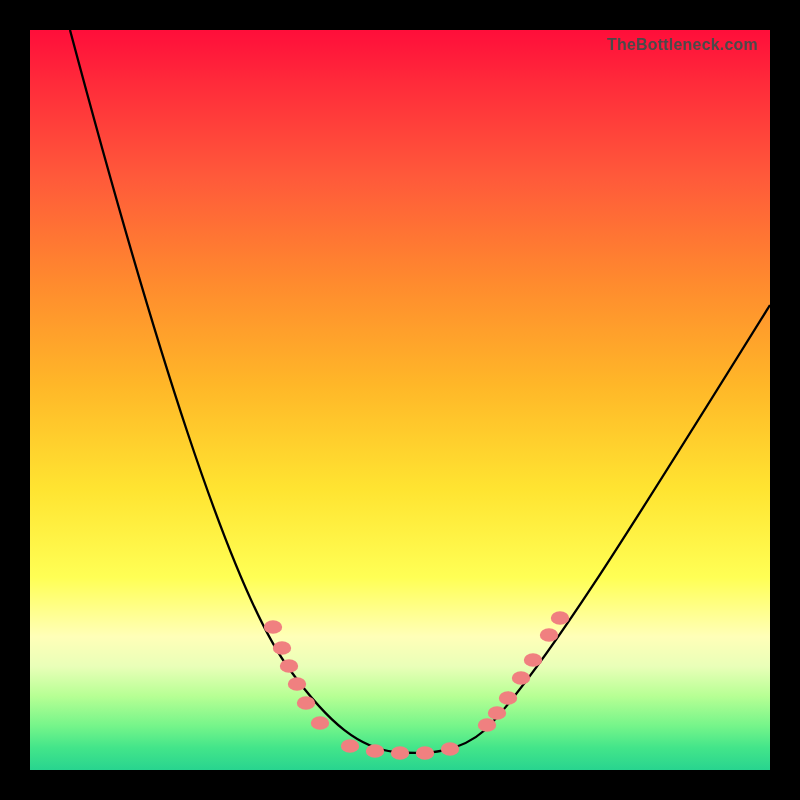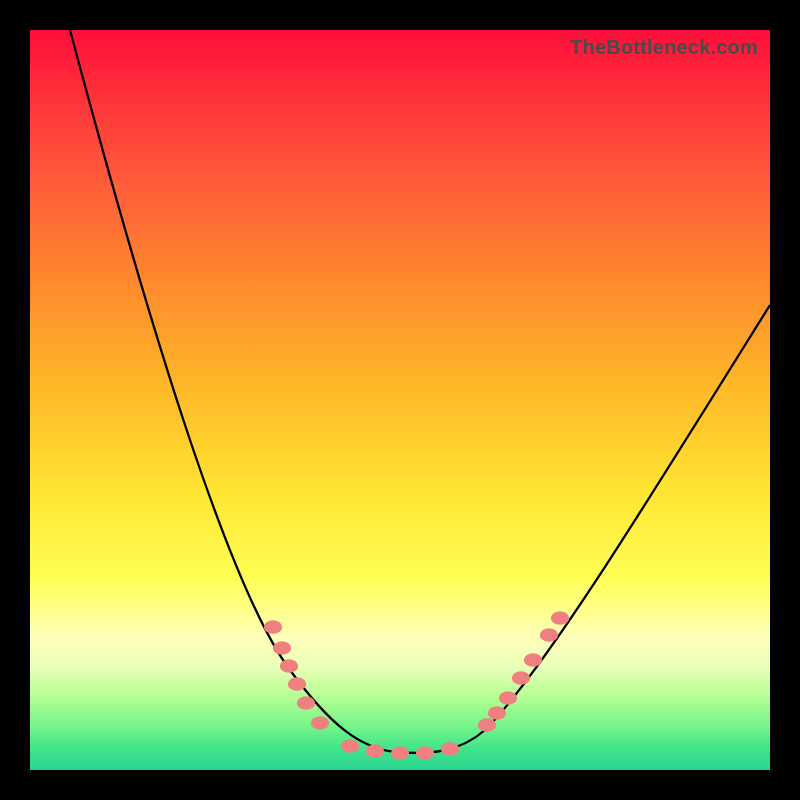--- a/index.html
+++ b/index.html
@@ -39,21 +39,21 @@
       #76f58a 94%,
       #43e58a 97%,
       #28d48f 100%
     );
   }
   .watermark {
     position: absolute;
     top: 6px;
     right: 12px;
     color: #4a4a4a;
-    font-size: 20px;
+    font-size: 16px;
     font-weight: 600;
     letter-spacing: 0.2px;
     user-select: none;
   }
   svg.curve {
     position: absolute;
     left: 0;
     top: 0;
     width: 740px;
     height: 740px;

